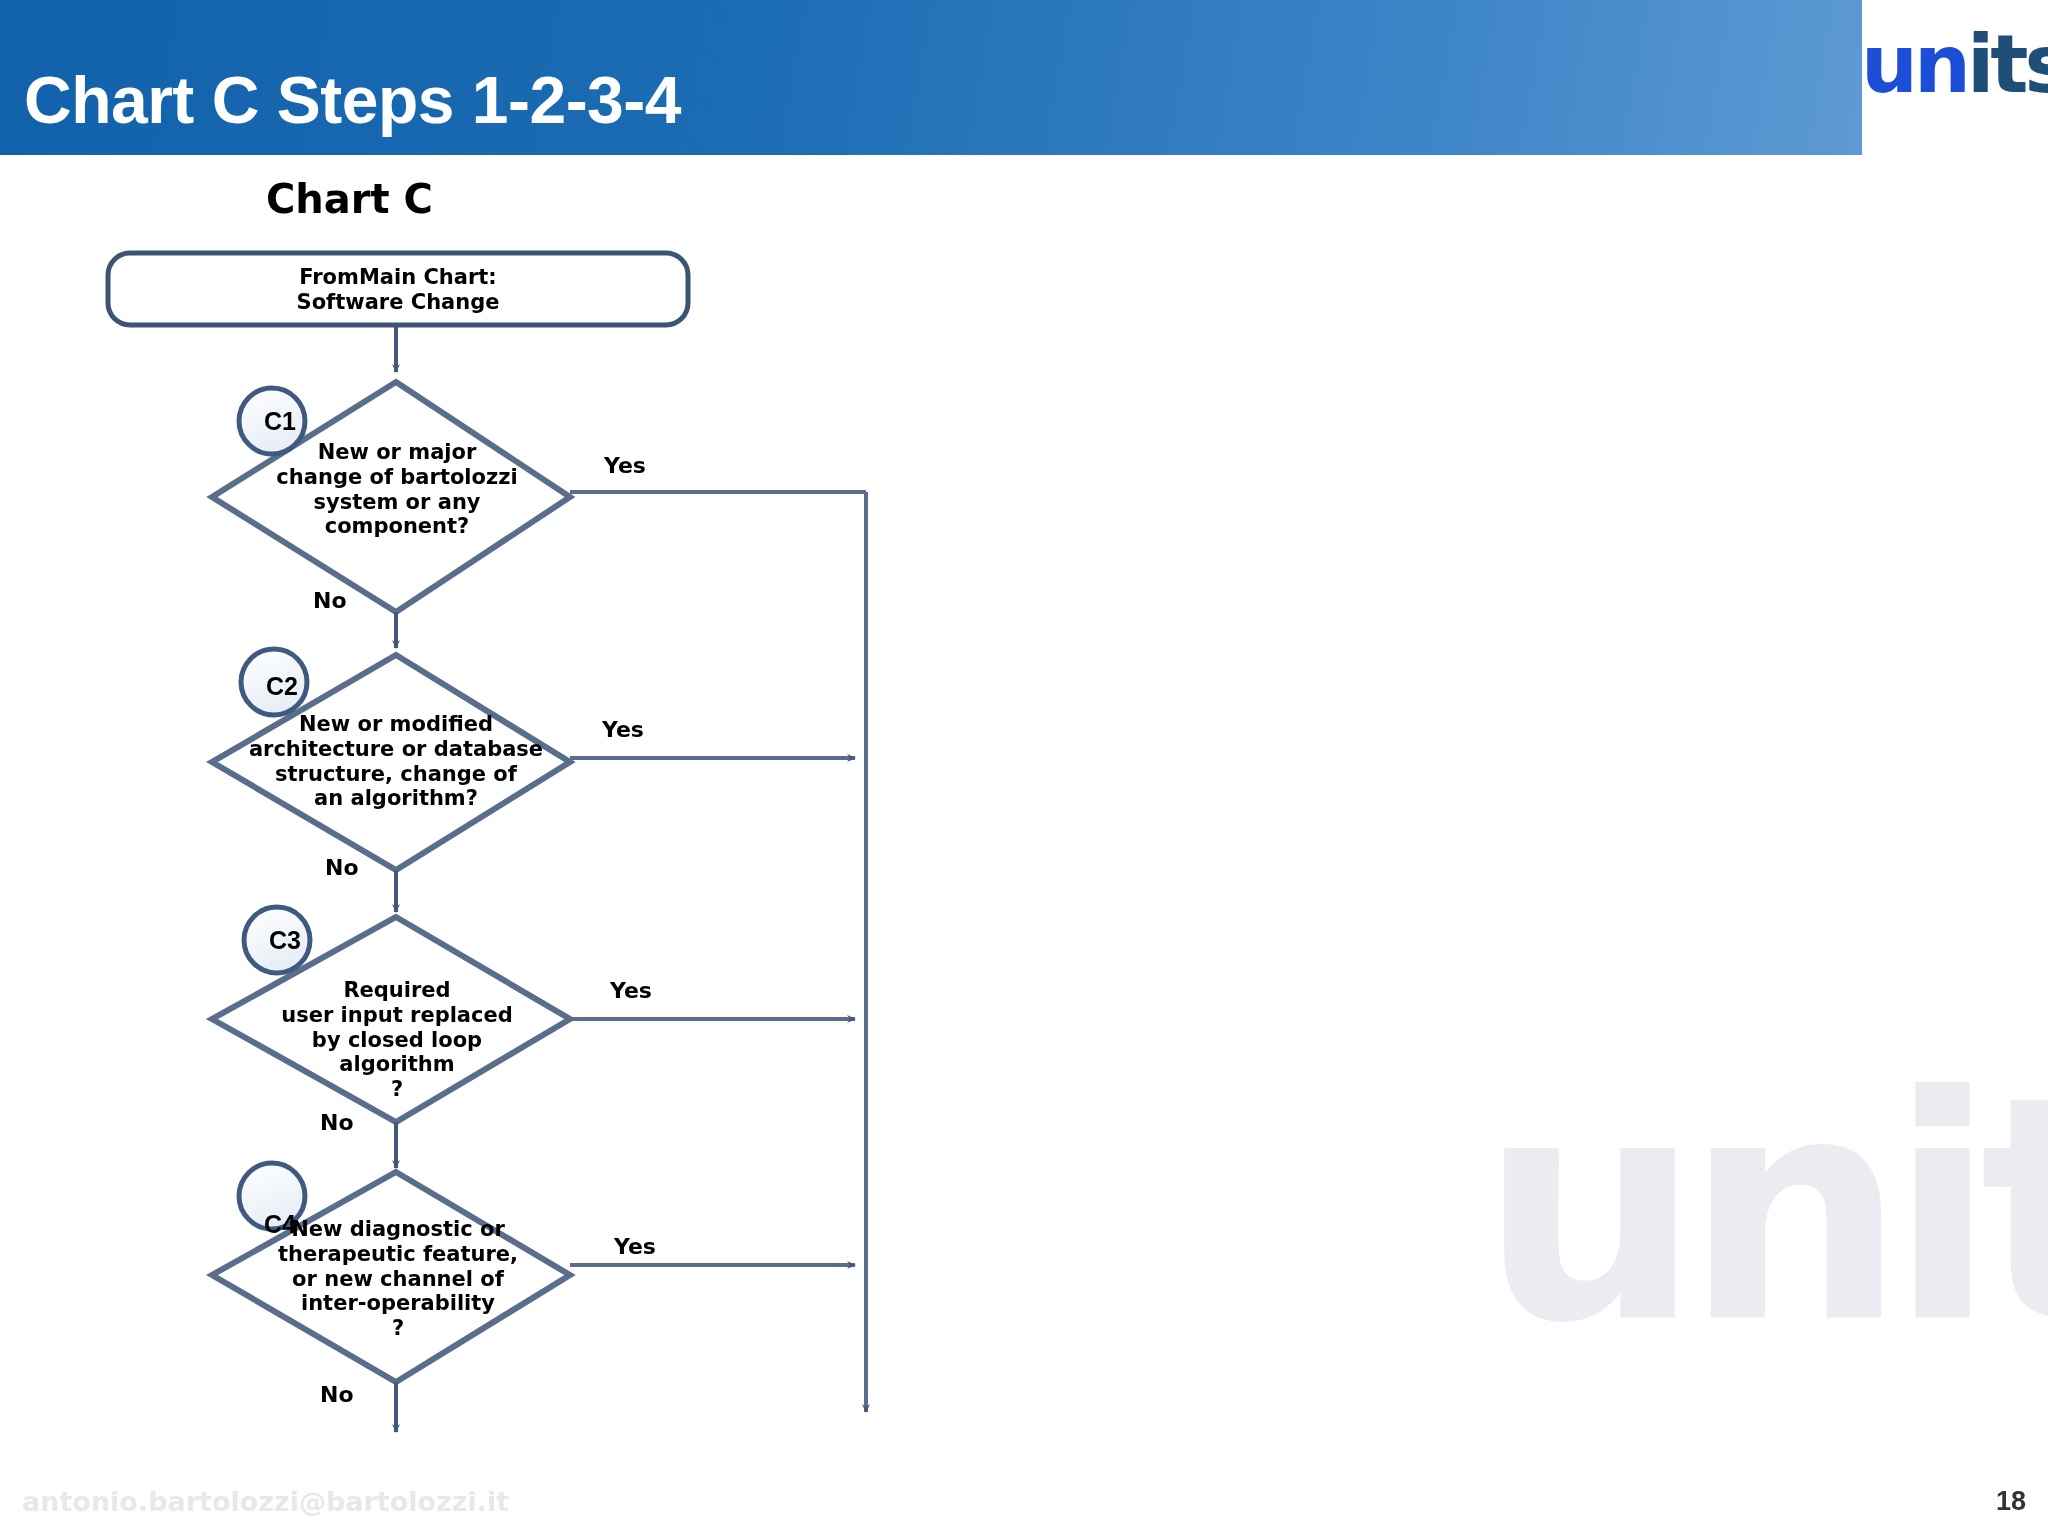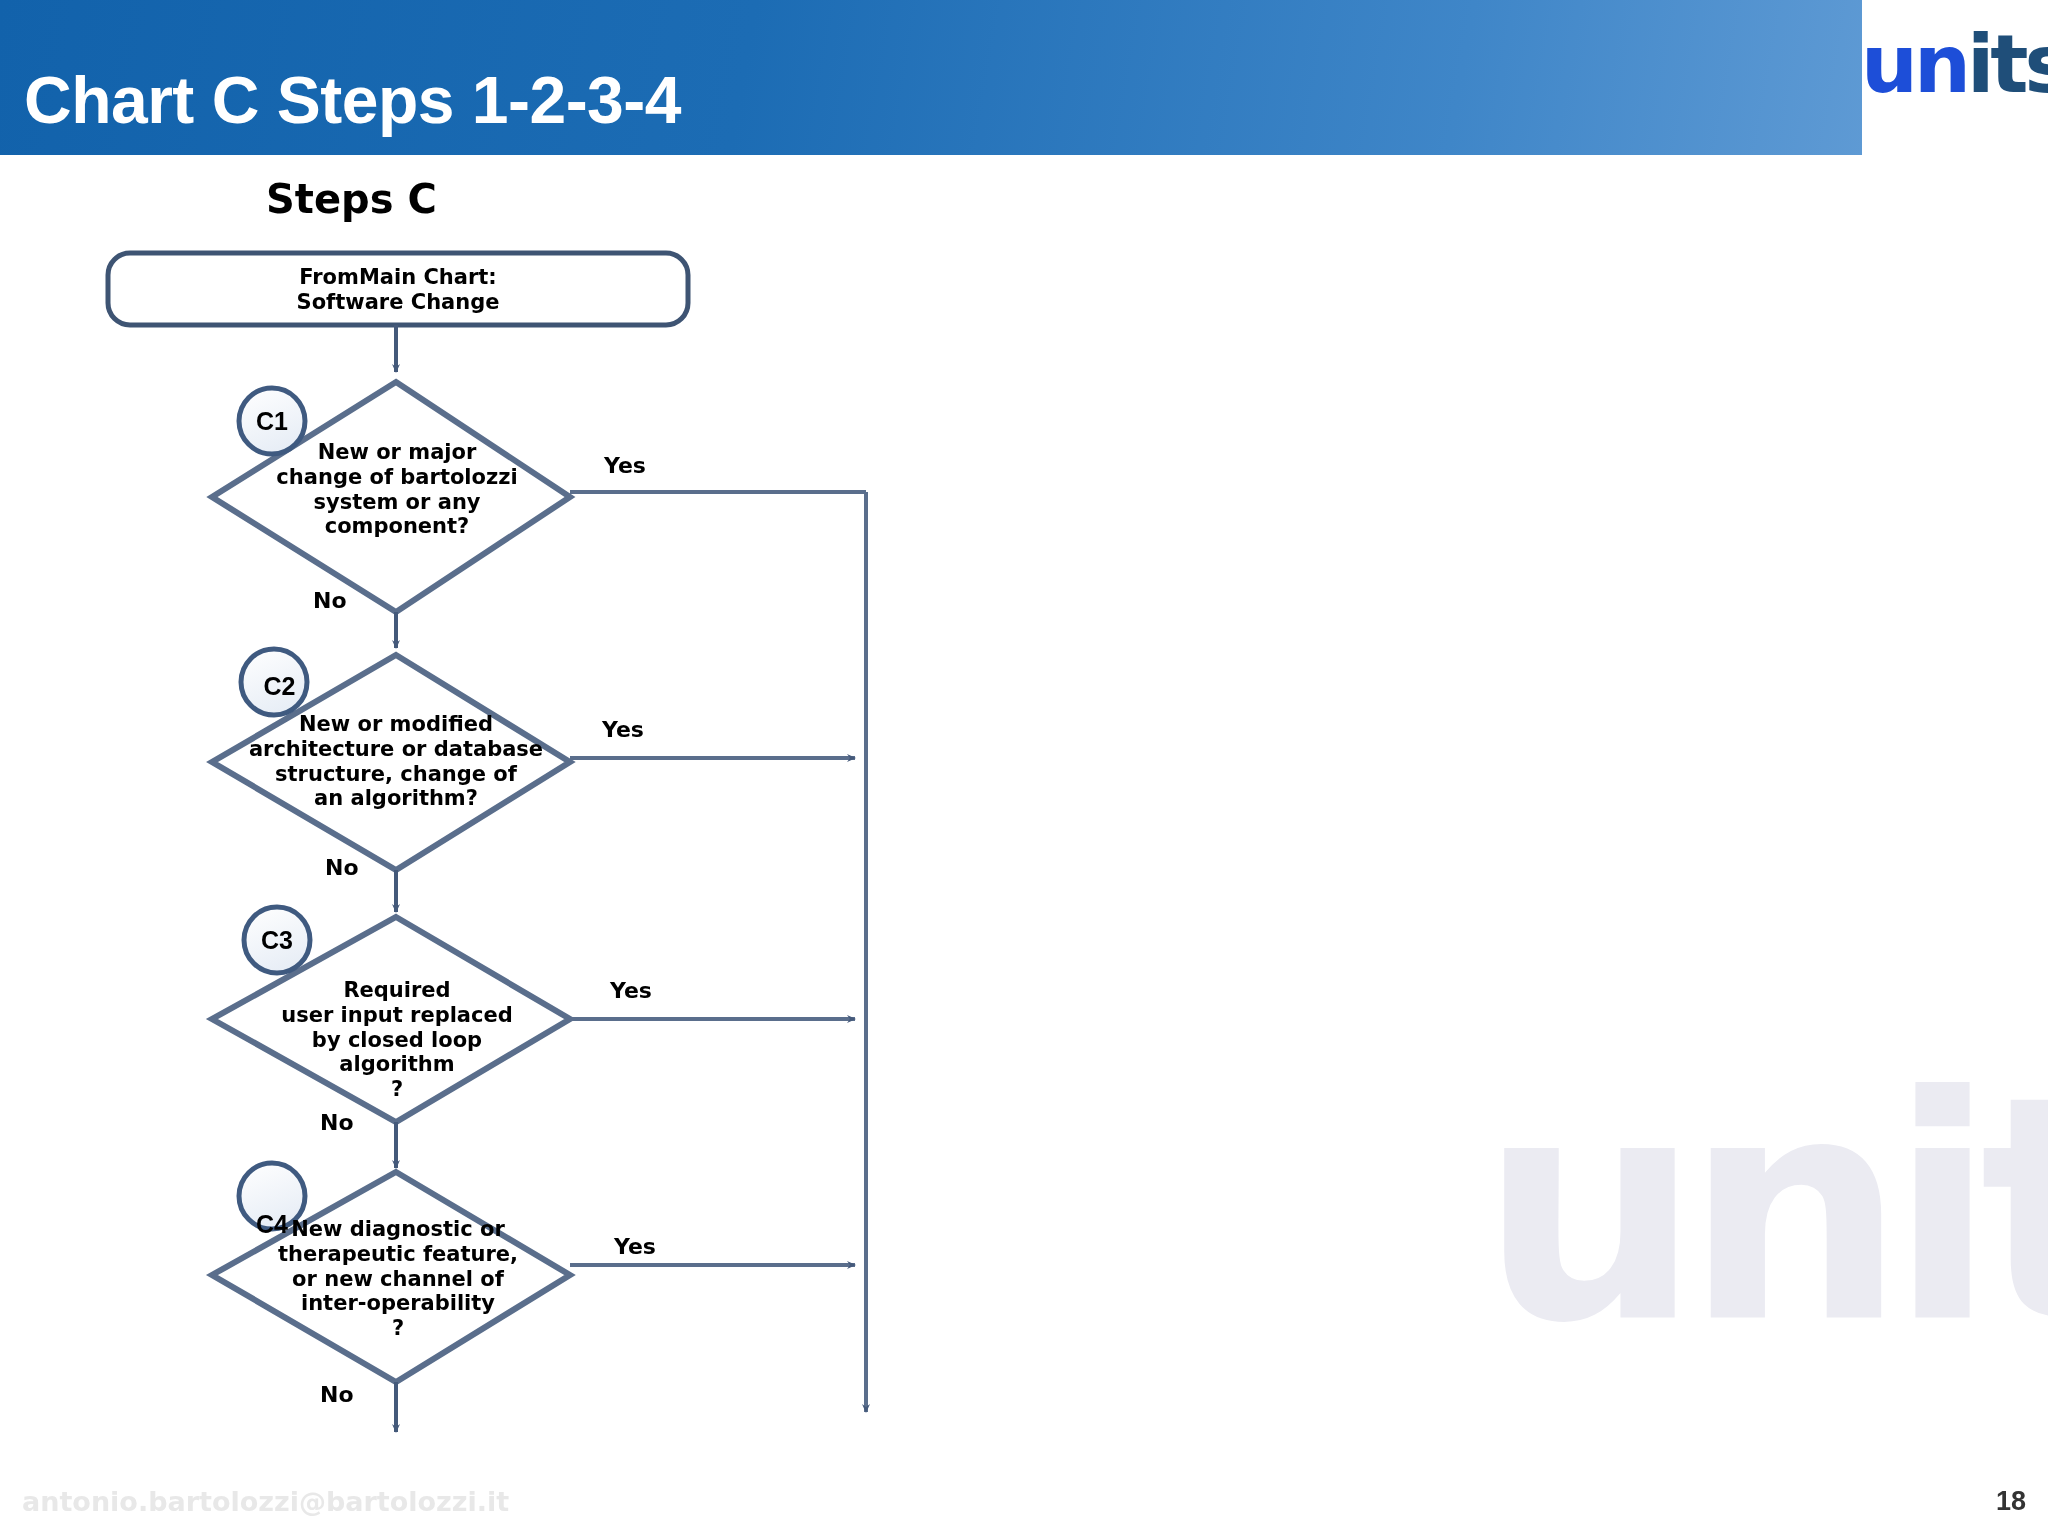--- a/index.html
+++ b/index.html
@@ -89,21 +89,21 @@
     color:#000000;
     line-height:1.18;
     white-space:pre-line;
   }
   .start-text{font-size:21px;}
   .diamond-text{font-size:21px;}
   .tag-text{
     position:absolute;
     font-family:"Liberation Sans",sans-serif;
     font-weight:bold;font-size:25px;color:#000000;
-    text-align:center;
+    padding-left:22px;
   }
   .edge-label{
     position:absolute;
     font-family:"DejaVu Sans",sans-serif;
     font-weight:bold;font-size:22px;color:#000000;
     white-space:nowrap;
   }
 </style>
 </head>
 <body>
@@ -113,21 +113,21 @@
 </div>
 
 <div id="header-logo">
   <div class="logo-text">
     <span class="logo-un">un</span><span class="logo-its">its</span>
   </div>
 </div>
 
 <div id="watermark">units</div>
 
-<div id="chart-subtitle">Steps C</div>
+<div id="chart-subtitle">Chart C</div>
 
 <div id="diagram">
 <svg width="2048" height="1536" viewBox="0 0 2048 1536" xmlns="http://www.w3.org/2000/svg">
   <defs>
     <marker id="arrow" markerWidth="12" markerHeight="12" refX="9" refY="5" orient="auto" markerUnits="userSpaceOnUse">
       <path d="M1,1 L10,5 L1,9 L4,5 Z" fill="#44597a"></path>
     </marker>
     <linearGradient id="tagGrad" x1="0" y1="0" x2="0.4" y2="1">
       <stop offset="0%" stop-color="#ffffff"></stop>
       <stop offset="100%" stop-color="#e8eef6"></stop>

